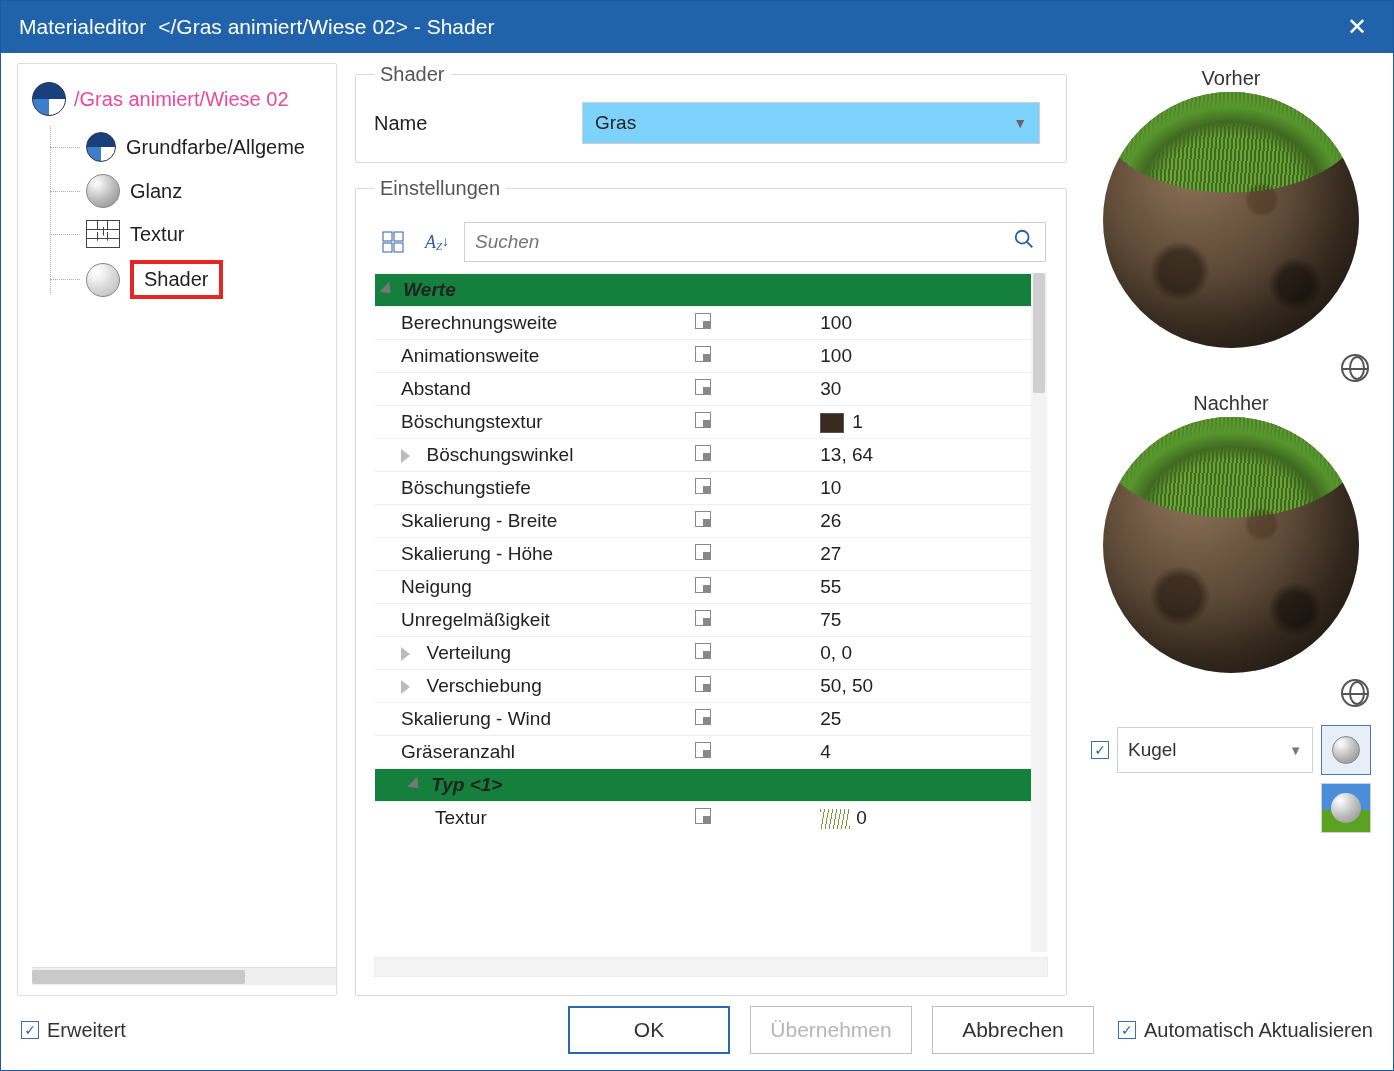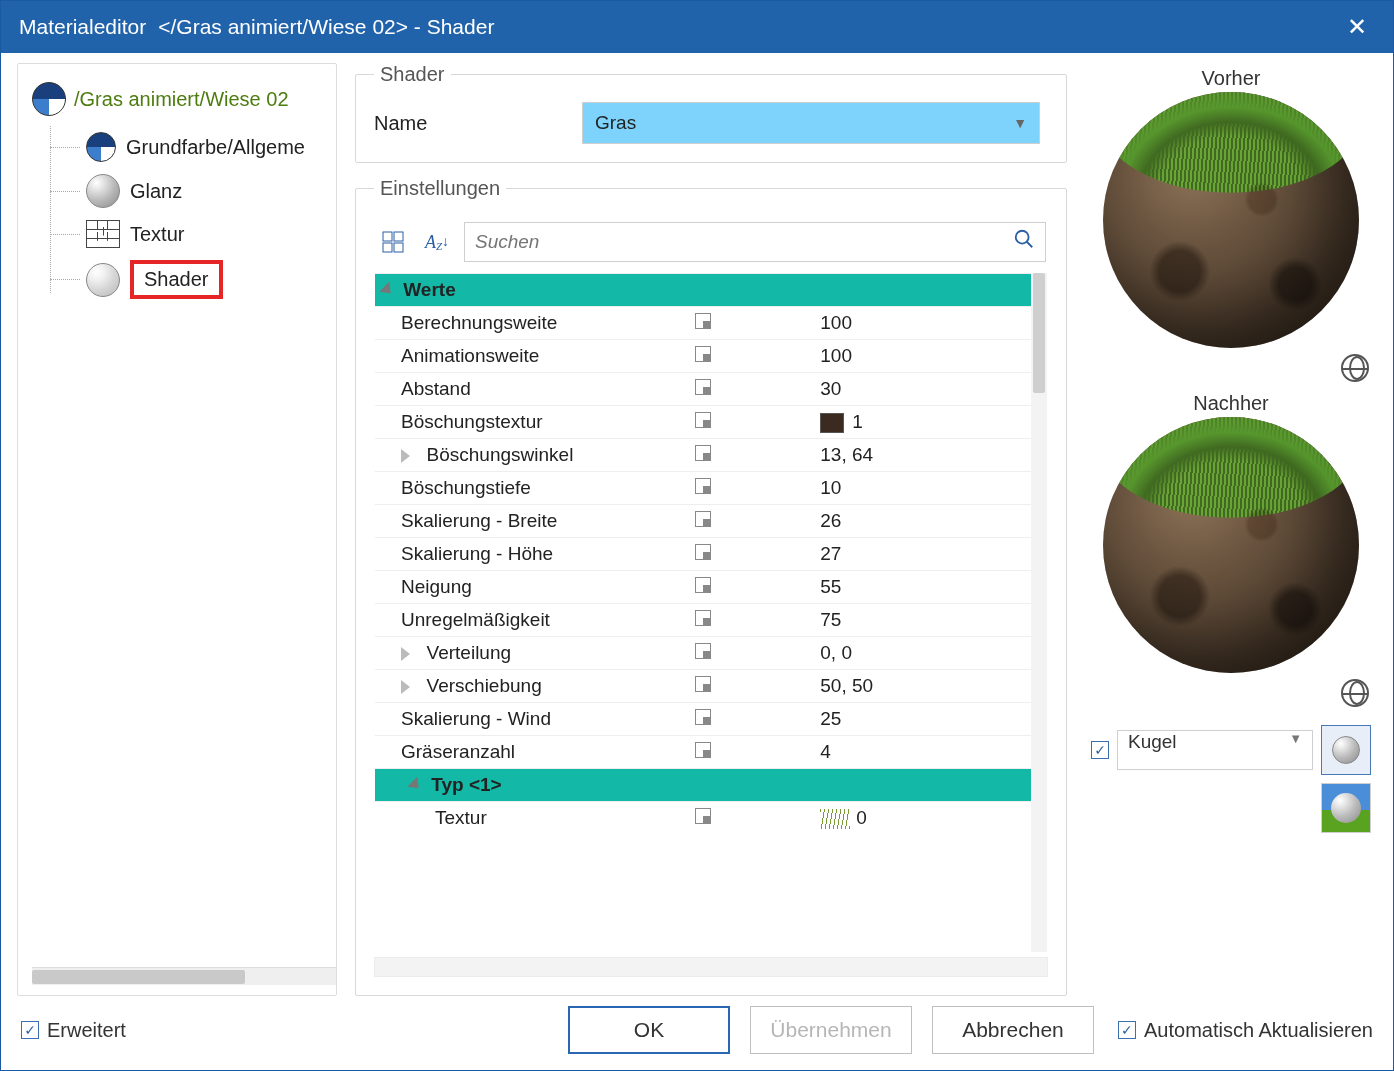--- a/index.html
+++ b/index.html
@@ -4,21 +4,21 @@
 <style>
   * { box-sizing: border-box; margin: 0; padding: 0; }
   body { font-family: "Segoe UI", Arial, sans-serif; font-size: 17px; color: #333; background: #fff; overflow:hidden; }
   .window { width: 1394px; height: 1071px; border: 1px solid #1b5aa0; display: flex; flex-direction: column; background:#fff;}
   .titlebar { background: #2163ab; color: #fff; height: 52px; display: flex; align-items: center; padding: 0 18px; font-size: 21px; }
   .titlebar .title-breadcrumb { font-weight:400; }
   .titlebar .close { margin-left: auto; font-size: 24px; font-weight:300; cursor:pointer; padding:4px 8px;}
   .body { flex:1; display:flex; padding:10px 16px 8px 16px; gap:18px; overflow:hidden;}
   
   .tree-panel { width: 320px; border:1px solid #ddd; border-radius:2px; padding:14px 0 10px 14px; display:flex; flex-direction:column; overflow:hidden;}
-  .tree-root { display:flex; align-items:center; gap:8px; font-size:20px; color:#4d7c0f; padding:4px 0;}
+  .tree-root { display:flex; align-items:center; gap:8px; font-size:20px; color:#ec4899; padding:4px 0;}
   .tree-children { margin-left:14px; margin-top:6px;}
   .tree-branch { position:relative; padding-left:40px; }
   .tree-branch::before { content:""; position:absolute; left:4px; top:0; bottom:12px; border-left:1px dotted #aaa;}
   .tree-item { display:flex; align-items:center; gap:10px; font-size:20px; color:#222; padding:6px 0; white-space:nowrap;}
   .tree-item::before { content:""; position:absolute; left:4px; width:30px; border-top:1px dotted #aaa; margin-top:0;}
   .tree-item.highlight .label { border:4px solid #e62626; padding:4px 10px;}
   .tree-scroll { margin-top:auto; height:18px; background: #efefef; border-top:1px solid #ddd; position:relative;}
   .tree-scroll-thumb { position:absolute; left:0; top:2px; height:14px; width:70%; background:#c9c9c9; border-radius:2px;}
   
   .pie-icon { width:34px; height:34px; border-radius:50%; position:relative; flex-shrink:0;
@@ -47,21 +47,21 @@
   .toolbar { display:flex; align-items:center; gap:10px; padding:6px 2px 10px 2px;}
   .tool-btn { width:34px; height:34px; display:flex; align-items:center; justify-content:center; cursor:pointer; color:#2b5fa4; font-size:18px;}
   .search-wrap { flex:1; display:flex; align-items:center; border:1px solid #cfcfcf; height:40px; padding:0 10px; background:#fff;}
   .search-wrap input { border:none; outline:none; flex:1; font-size:19px; color:#333; font-style:italic;}
   .search-wrap .mag { color:#2b5fa4; font-size:22px;}
   .grid-wrap { border:1px solid transparent; position:relative; flex:1; overflow:hidden;}
   .grid-scroll { position:absolute; right:0; top:0; bottom:0; width:16px; background:#f3f3f3;}
   .grid-scroll-thumb { position:absolute; top:0; left:2px; right:2px; height:120px; background:#cfcfcf; border-radius:2px;}
   table.props { width: calc(100% - 16px); border-collapse:collapse; table-layout:fixed;}
   table.props td { border-top:1px solid #eee; padding:4px 8px; font-size:19px; color:#222; height:33px; vertical-align:middle; white-space:nowrap; overflow:hidden;}
-  table.props tr.header td { background:#14b8a6; font-weight:bold;}
+  table.props tr.header td { background:#15803d; font-weight:bold;font-style:italic;}
   table.props tr.sub td.name { padding-left:46px;}
   td.name { width:290px; position:relative;}
   td.mark { width:34px; text-align:center;}
   td.val { }
   .tri { display:inline-block; width:0;height:0; border-top:7px solid transparent; border-bottom:7px solid transparent; border-left:9px solid #777; margin-right:6px; vertical-align:middle;}
   .tri.down { transform:rotate(45deg); position:relative; top:-1px;}
   .mark-sq { display:inline-block; width:16px; height:16px; border:1px solid #888; position:relative;}
   .mark-sq::after{content:""; position:absolute; right:-1px; bottom:-1px; width:8px; height:8px; background:#888;}
   .swatch { display:inline-block; width:24px; height:20px; background:#3b2a1f; border:1px solid #555; vertical-align:middle; margin-right:8px;}
   .grass-sw { display:inline-block; width:30px; height:20px; vertical-align:middle; margin-right:6px;
@@ -84,21 +84,21 @@
   .sphere-preview::after { content:""; position:absolute; inset:0;
     background: radial-gradient(circle at 62% 42%, rgba(160,130,95,0.4) 0 6%, transparent 8%),
                radial-gradient(circle at 30% 70%, rgba(60,45,30,0.5) 0 8%, transparent 12%),
                radial-gradient(circle at 75% 75%, rgba(40,30,20,0.5) 0 6%, transparent 10%);
     mix-blend-mode:multiply;}
   .globe-icon { width:28px; height:28px; border:2px solid #555; border-radius:50%; position:relative; align-self:flex-end; margin:0 8px 10px 0; cursor:pointer;}
   .globe-icon::before{content:""; position:absolute; left:0; right:0; top:50%; border-top:2px solid #555;}
   .globe-icon::after{content:""; position:absolute; top:0; bottom:0; left:50%; width:12px; margin-left:-6px; border:2px solid #555; border-radius:50%;}
   .shape-row { display:flex; align-items:center; gap:8px; width:100%; padding:0 6px; margin-top:8px;}
   .chk { width:18px; height:18px; border:1px solid #3a6fb0; display:inline-flex; align-items:center; justify-content:center; color:#2b5fa4; font-size:14px; background:#fff;}
-  .shape-combo { flex:1; height:40px; border:1px solid #cfcfcf; display:flex; padding:0 10px; font-size:19px;}
+  .shape-combo { flex:1; height:46px; border:1px solid #cfcfcf; display:flex; align-items:center; padding:0 10px; font-size:19px;}
   .shape-combo .caret{margin-left:auto; color:#777; font-size:13px;}
   .shape-btn { width:50px; height:50px; border:1px solid #4a79b8; background:#e7eef8; display:flex; align-items:center; justify-content:center; cursor:pointer;}
   .bg-btn { width:50px; height:50px; border:1px solid #cfcfcf; display:flex; align-items:center; justify-content:center; margin-top:8px; align-self:flex-end; margin-right:6px; cursor:pointer;
     background: linear-gradient(to bottom, #4a8ed9 0 55%, #5aa321 55% 100%);}
   .bg-btn .mini-sphere{ width:30px;height:30px;border-radius:50%;
     background: radial-gradient(circle at 30% 25%, #fff 0%, #e6e6e6 20%, #b8b8b8 55%, #8a8a8a 100%);}
   
   .footer { height:66px; border-top:none; padding:0 20px 14px 20px; display:flex; align-items:center;}
   .footer .chk-wrap { display:flex; align-items:center; gap:8px; font-size:20px;}
   .btn-row { margin-left:auto; display:flex; gap:20px; margin-right:24px;}

